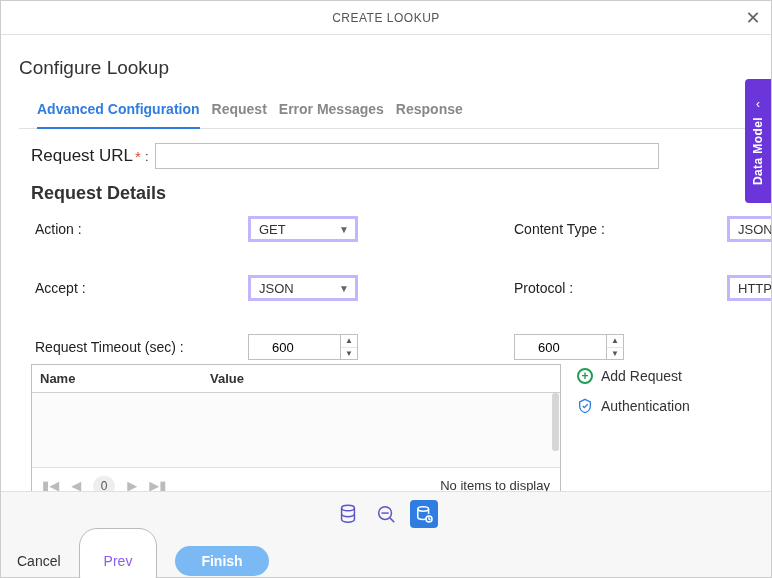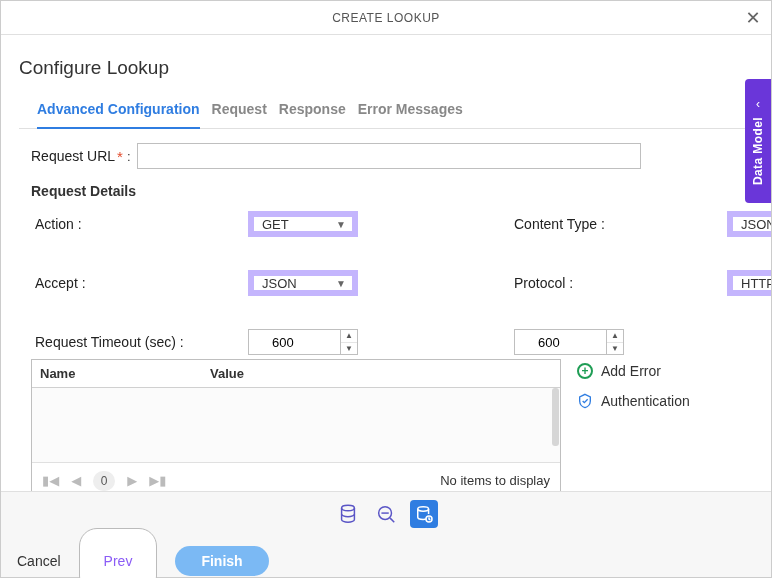--- a/index.html
+++ b/index.html
@@ -66,43 +66,43 @@
     cursor: pointer;
     font-weight: 600;
   }
   .tab.active {
     color: #2f7de1;
     border-bottom: 2px solid #2f7de1;
     margin-bottom: -1px;
   }
   .form-area { padding: 14px 0 0 12px; }
   .row { display: flex; align-items: center; margin-bottom: 14px; }
-  .lbl { font-size: 14px; color: #222; }
+  .lbl { font-size: 17px; color: #222; }
   .req { color: #e24a2b; font-size: 15px; margin: 0 4px 0 2px; }
   .colon { margin-right: 6px; }
   .text-input {
     border: 1px solid #bfbfbf;
     height: 26px;
     padding: 2px 6px;
     font-size: 13px;
     background: #fff;
   }
   .url-input { width: 504px; }
-  .section-head { font-weight: 700; font-size: 14px; margin: 4px 0 12px 0; }
+  .section-head { font-weight: 700; font-size: 18px; margin: 4px 0 12px 0; }
   .grid2 {
     display: grid;
     grid-template-columns: 180px 140px 60px 180px 120px;
     row-gap: 12px;
     align-items: center;
     padding-left: 4px;
     gap: 33px;
   }
   .grid2 .lbl { font-size: 14px; }
   .select {
-    border: 6px solid #c4b5fd;
+    border: 3px solid #c4b5fd;
     height: 26px;
     width: 110px;
     display: flex;
     align-items: center;
     justify-content: space-between;
     padding: 0 6px 0 8px;
     font-size: 13px;
     background: #fff;
     cursor: pointer;
   }
@@ -237,22 +237,22 @@
     <span>CREATE LOOKUP</span>
     <span class="close">✕</span>
   </div>
 
   <div class="content">
     <div class="page-title">Configure Lookup</div>
 
     <div class="tabs">
       <div class="tab active">Advanced Configuration</div>
       <div class="tab">Request</div>
+      <div class="tab">Error Messages</div>
       <div class="tab">Response</div>
-      <div class="tab">Error Messages</div>
     </div>
 
     <div class="form-area">
 
       <div class="row">
         <span class="lbl">Request URL</span>
         <span class="req">*</span>
         <span class="colon">:</span>
         <input class="text-input url-input" type="text" value="" style="">
       </div>
@@ -318,21 +318,21 @@
             <span class="page-num">0</span>
             <span class="pbtn">▶</span>
             <span class="pbtn">▶▮</span>
             <span class="empty-msg">No items to display</span>
           </div>
         </div>
 
         <div class="side-actions">
           <div class="side-action">
             <span class="icon-circle-plus">+</span>
-            <span>Add Error</span>
+            <span>Add Request</span>
           </div>
           <div class="side-action">
             <span class="icon-shield">
               <svg width="16" height="16" viewBox="0 0 24 24" fill="none" stroke="#2f7de1" stroke-width="2">
                 <path d="M12 2 L20 6 V12 C20 17 16 21 12 22 C8 21 4 17 4 12 V6 Z"></path>
                 <path d="M8.5 12 L11 14.5 L16 9.5"></path>
               </svg>
             </span>
             <span>Authentication</span>
           </div>

